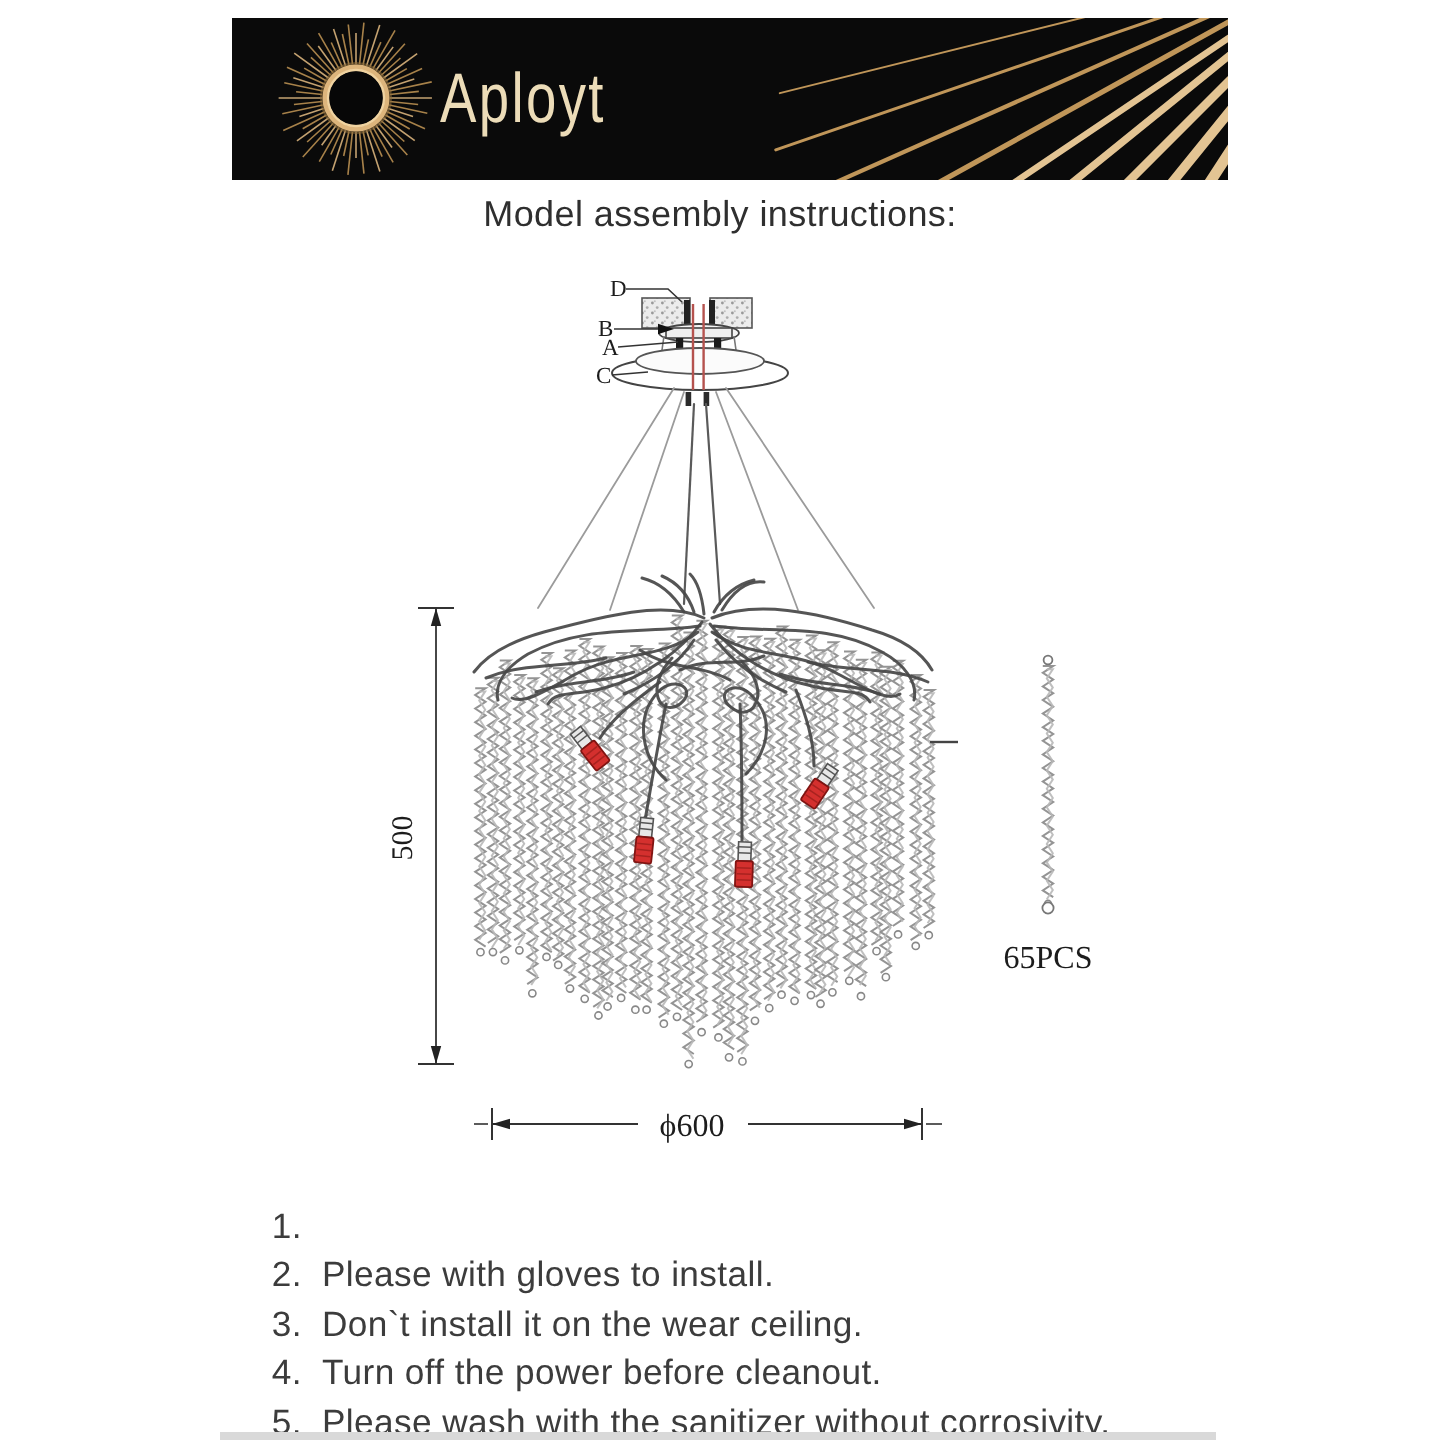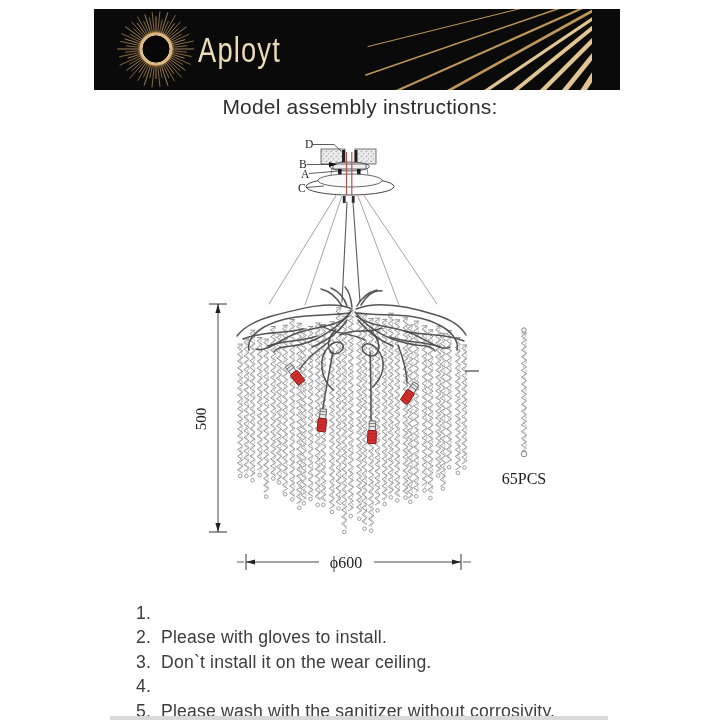--- a/index.html
+++ b/index.html
@@ -1,27 +1,27 @@
 <!DOCTYPE html>
 <html><head>
 <meta charset="utf-8">
 <style>
   html,body{margin:0;padding:0;background:#fff;}
   .page{position:relative;width:720px;height:720px;background:#ffffff;overflow:hidden;
         font-family:"Liberation Sans",sans-serif;}
 
   
-  .band{position:absolute;left:94px;top:9px;width:498px;height:81px;background:#0a0a0a;overflow:hidden;padding-left:28px;}
+  .band{position:absolute;left:116px;top:9px;width:498px;height:81px;background:#0a0a0a;overflow:hidden;}
   .band svg{position:absolute;left:0;top:0;}
   .brand{position:absolute;left:104px;top:21px;font-size:35px;color:#ecdcb8;
          letter-spacing:1.5px;transform:scaleX(.78);transform-origin:left center;font-weight:400;}
 
   
   .title-wrap{position:absolute;left:0;top:96px;width:720px;text-align:center;color:#2f2f2f;}
-  .title-line{font-size:21px;line-height:22px;letter-spacing:.2px;}
+  .title-line{font-size:18px;line-height:22px;letter-spacing:.2px;}
 
   
   .diagram{position:absolute;left:0;top:0;width:720px;height:720px;}
   text.cad{font-family:"Liberation Serif",serif;fill:#1c1c1c;}
 
   
   .instr{position:absolute;left:131px;top:601px;width:500px;color:#3c3c3c;
          font-size:17.6px;line-height:24.4px;letter-spacing:.2px;}
   .instr-row{display:flex;}
   .instr-num{width:20px;text-align:right;margin-right:10px;flex:0 0 auto;}
@@ -386,20 +386,21 @@
       <div class="instr-row">
         <span class="instr-num">2.</span>
         <span class="instr-text">Please with gloves to install.</span>
       </div>
       <div class="instr-row">
         <span class="instr-num">3.</span>
         <span class="instr-text">Don`t install it on the wear ceiling.</span>
       </div>
       <div class="instr-row">
         <span class="instr-num">4.</span>
+        <span class="instr-text">Turn off the power before cleanout.</span>
       </div>
       <div class="instr-row">
         <span class="instr-num">5.</span>
         <span class="instr-text">Please wash with the sanitizer without corrosivity.</span>
       </div>
     </div>
 
   <div class="bottom-edge"></div>
 </div>
 

